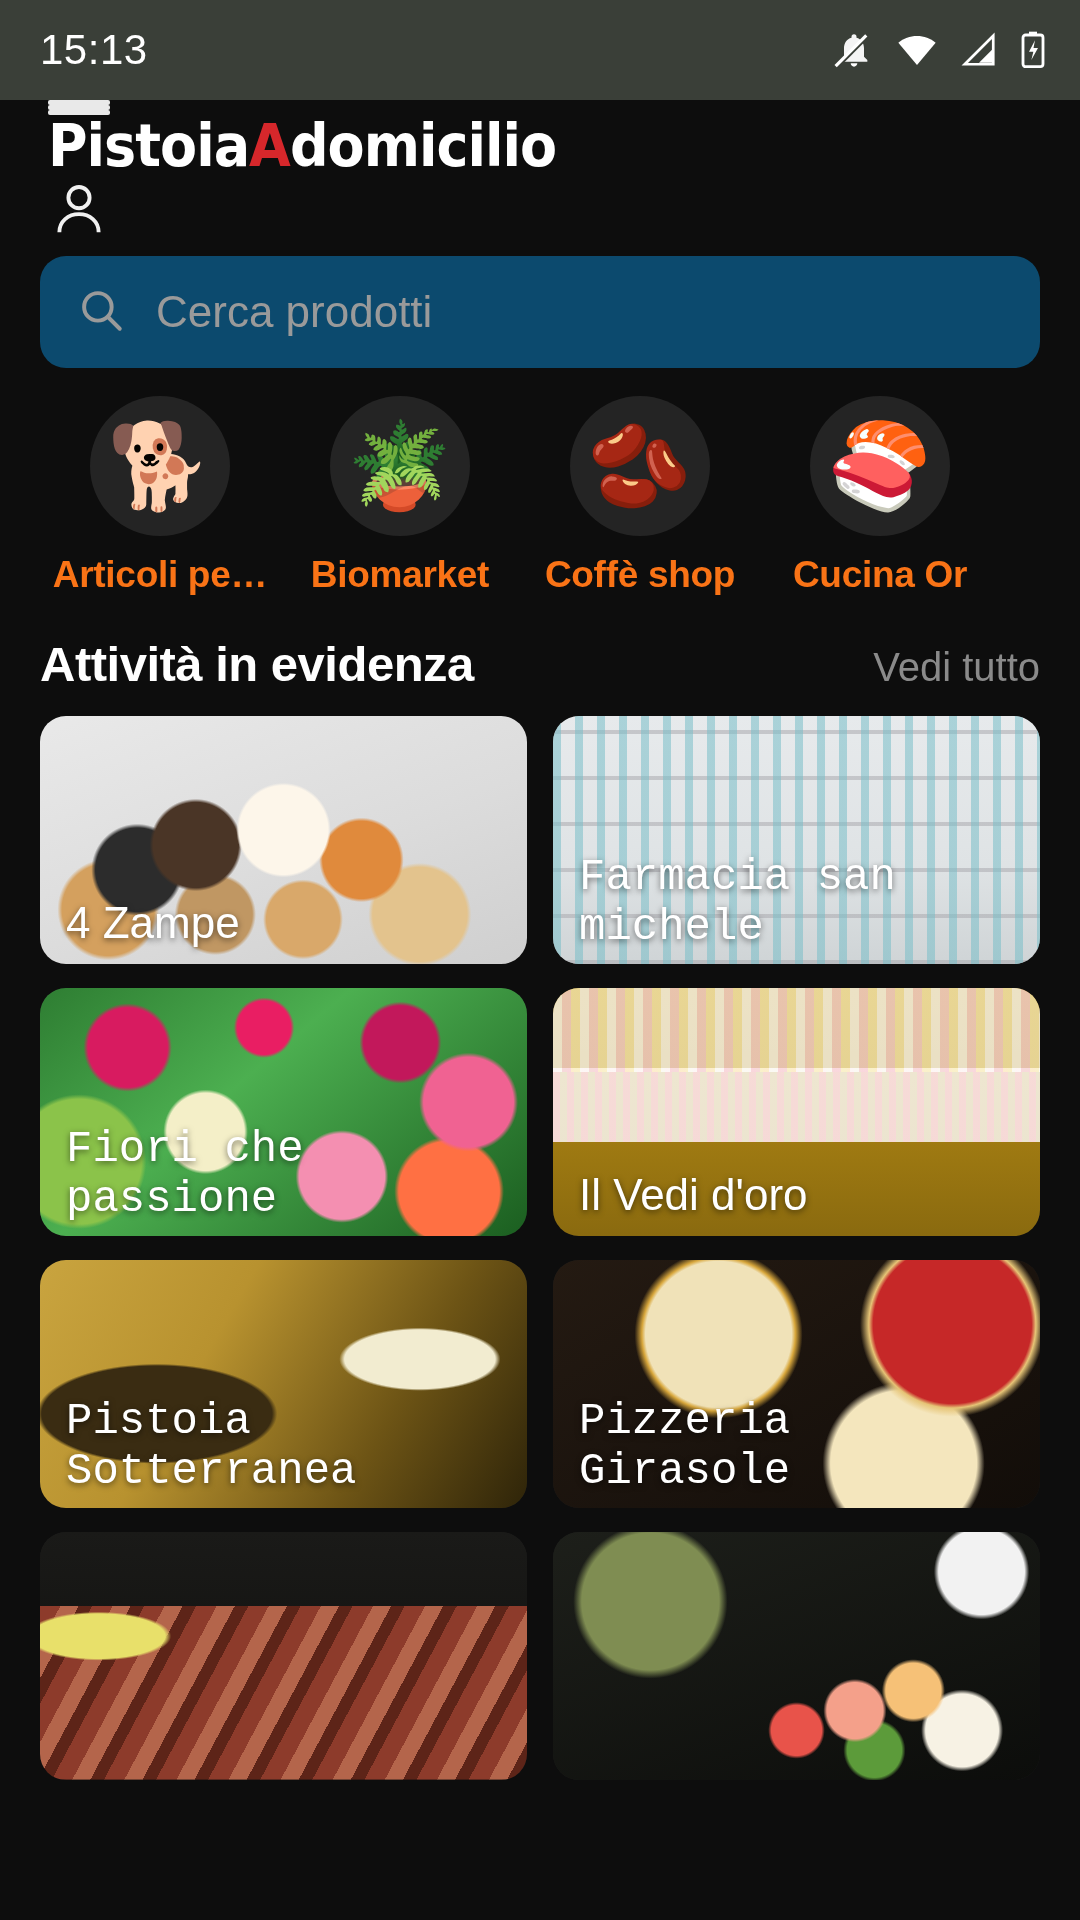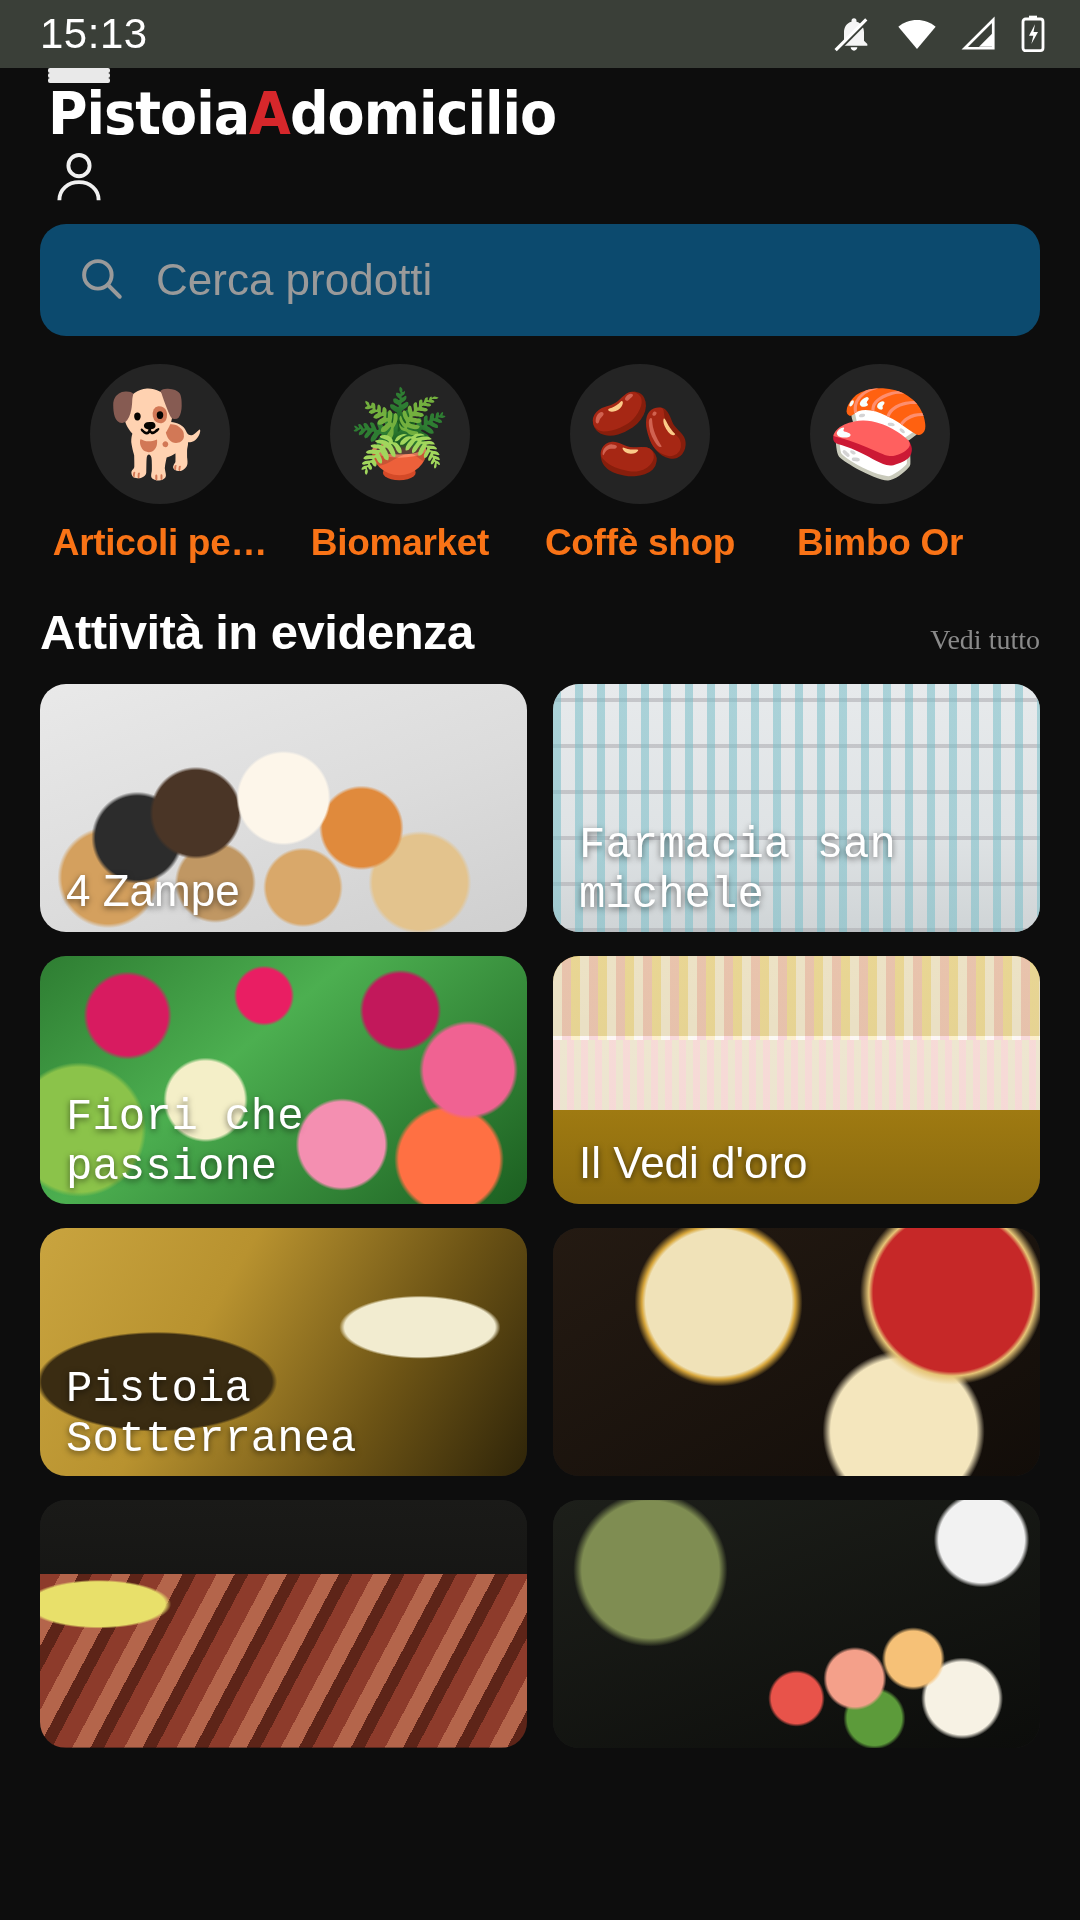--- a/index.html
+++ b/index.html
@@ -5,21 +5,21 @@
   * { margin:0; padding:0; box-sizing:border-box; }
   html, body {
     width:1080px; height:1920px;
     background:#0d0d0d;
     font-family:"Liberation Sans", sans-serif;
     overflow:hidden;
   }
 
   
   .status-bar{
-    height:68px; width:100%;
+    height:100px; width:100%;
     background:#3a3f38;
     display:flex; align-items:center; justify-content:space-between;
     padding:0 34px 0 40px;
   }
   .status-time{ color:#ffffff; font-size:42px; letter-spacing:.5px; }
   .status-icons{ display:flex; align-items:center; gap:22px; }
   .status-icons svg{ display:block; }
 
   
   .app-bar{
@@ -73,21 +73,21 @@
     white-space:nowrap; letter-spacing:-.3px;
   }
 
   
   .section-head{
     margin-top:40px;
     padding:0 40px 0 40px;
     display:flex; align-items:baseline; justify-content:space-between;
   }
   .section-title{ color:#ffffff; font-size:49px; font-weight:bold; letter-spacing:-.5px; }
-  .section-link{ color:#8a8a8a; font-size:28px;font-family:Liberation Serif, serif; }
+  .section-link{ color:#8a8a8a; font-size:40px; }
 
   
   .grid{
     margin-top:24px;
     padding:0 40px;
     display:grid; grid-template-columns:1fr 1fr;
     gap:24px 26px;
   }
   .card{
     position:relative; height:248px;
@@ -254,21 +254,21 @@
   <div class="category">
     <div class="cat-circle">
         <span>🫘</span>
       </div>
     <div class="cat-label">Coffè shop</div>
   </div>
   <div class="category">
     <div class="cat-circle">
         <span>🍣</span>
       </div>
-    <div class="cat-label">Bimbo Or</div>
+    <div class="cat-label">Cucina Or</div>
   </div>
 </div>
 
 <div class="section-head">
   <div class="section-title">Attività in evidenza</div>
   <div class="section-link">Vedi tutto</div>
 </div>
 
 <div class="grid">
   <div class="card">
@@ -286,20 +286,21 @@
   <div class="card">
     <div class="card-img img-kids"></div>
     <div class="card-title">Il Vedi d'oro</div>
   </div>
   <div class="card">
     <div class="card-img img-cellar"></div>
     <div class="card-title two-line">Pistoia Sotterranea</div>
   </div>
   <div class="card">
     <div class="card-img img-pizza"></div>
+    <div class="card-title two-line">Pizzeria Girasole</div>
   </div>
   <div class="card">
     <div class="card-img img-meat"></div>
     <div class="card-title"></div>
   </div>
   <div class="card">
     <div class="card-img img-sushi"></div>
     <div class="card-title"></div>
   </div>
 </div>

